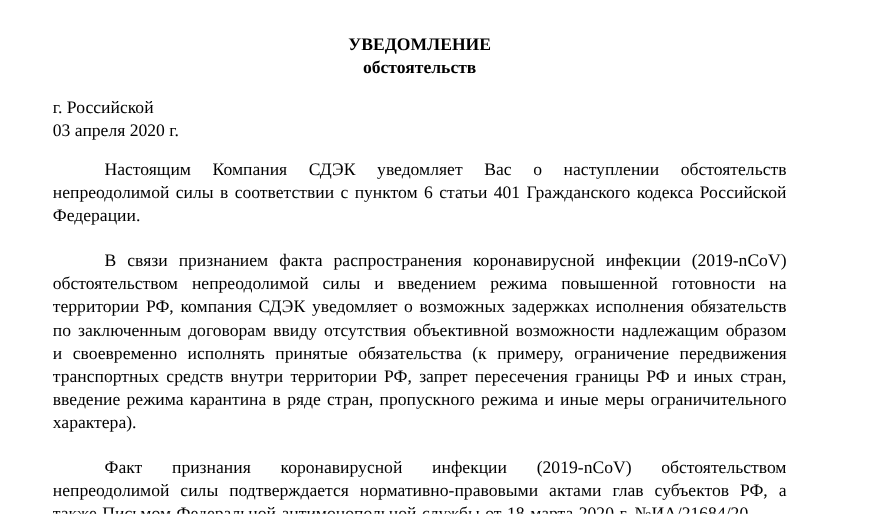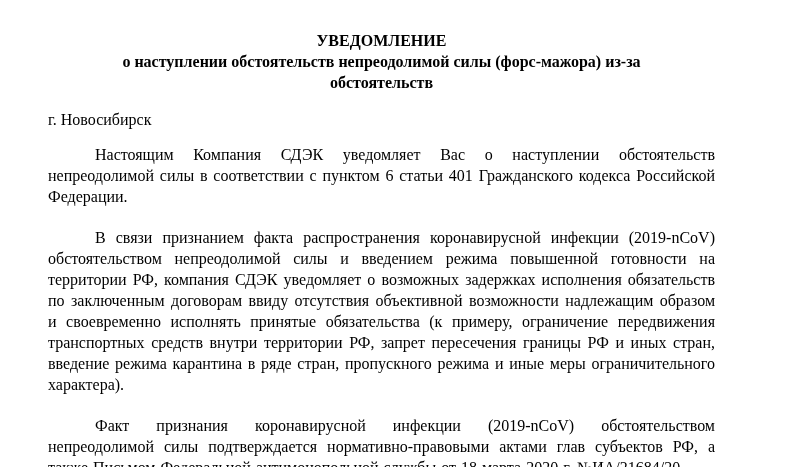--- a/index.html
+++ b/index.html
@@ -46,26 +46,26 @@
     margin-top: 14px;
   }
 </style>
 </head>
 <body>
 
 <div class="page">
 
   <div class="doc-title">
     <span class="title-line">УВЕДОМЛЕНИЕ</span>
-    <span class="title-line">о наступлении обстоятельств непреодолимой силы (форс-мажора) из-за</span>
     <span class="title-line">обстоятельств</span>
   </div>
 
   <div class="meta-block">
-    <div>г. Новосибирск</div>
+    <div>г. Российской</div>
+    <div>03 апреля 2020 г.</div>
   </div>
 
   <p class="para first">Настоящим Компания СДЭК уведомляет Вас о наступлении обстоятельств непреодолимой силы в соответствии с пунктом 6 статьи 401 Гражданского кодекса Российской Федерации.</p>
 
   <p class="para">В связи признанием факта распространения коронавирусной инфекции (2019-nCoV) обстоятельством непреодолимой силы и введением режима повышенной готовности на территории РФ, компания СДЭК уведомляет о возможных задержках исполнения обязательств по заключенным договорам ввиду отсутствия объективной возможности надлежащим образом и своевременно исполнять принятые обязательства (к примеру, ограничение передвижения транспортных средств внутри территории РФ, запрет пересечения границы РФ и иных стран, введение режима карантина в ряде стран, пропускного режима и иные меры ограничительного характера).</p>
 
   <p class="para">Факт признания коронавирусной инфекции (2019-nCoV) обстоятельством непреодолимой силы подтверждается нормативно-правовыми актами глав субъектов РФ, а также Письмом Федеральной антимонопольной службы от 18 марта 2020 г. №ИА/21684/20.</p>
 
 </div>
 

